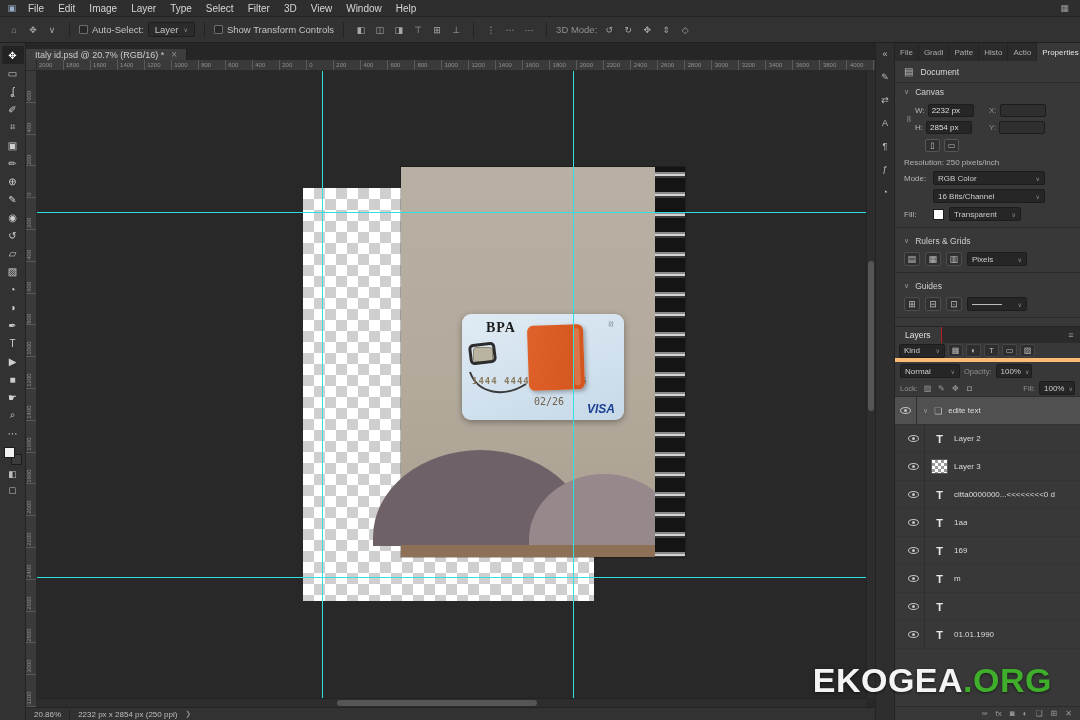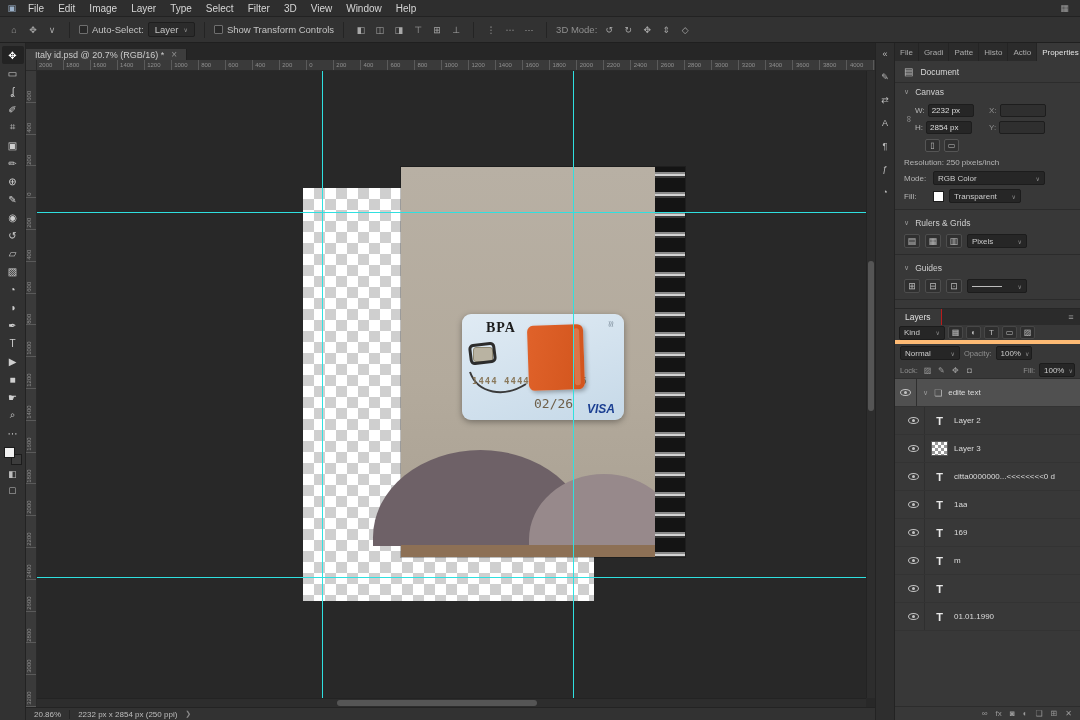--- a/index.html
+++ b/index.html
@@ -64,21 +64,21 @@
   .ground { position:absolute; left:0; bottom:0; width:100%; height:12px; background:#8d7055; }
   .spiral { position:absolute; right:0; top:0; width:30px; height:100%; background:#141414 repeating-linear-gradient(180deg, transparent 0 5px, #8a8a8a 5px 7px, #d2d2d2 7px 9px, #3a3a3a 9px 11px, transparent 11px 20px); }
 
   .card { position:absolute; left:61px; top:147px; width:162px; height:106px; background:linear-gradient(160deg,#e0ebf4,#c6d9e8); border-radius:9px; box-shadow:0 2px 6px rgba(0,0,0,.35); font-family:"Liberation Sans",sans-serif; }
   .card-brand { position:absolute; left:24px; top:6px; font-size:14px; font-weight:bold; letter-spacing:1px; color:#1d1d1d; font-family:"Liberation Serif",serif; }
   .contactless { position:absolute; right:9px; top:5px; color:#8a9aa8; font-size:9px; transform:rotate(90deg); }
   .chip { position:absolute; left:11px; top:33px; width:20px; height:15px; background:#b9b3a2; border:1px solid #8f8871; border-radius:3px; }
   .clip { position:absolute; left:7px; top:29px; width:27px; height:21px; border:3px solid #2c2c2c; border-radius:5px; transform:rotate(-7deg); }
   .squiggle { position:absolute; left:2px; top:52px; }
   .card-number { position:absolute; left:10px; top:62px; width:146px; font-family:"DejaVu Sans Mono",monospace; font-size:9px; font-weight:bold; letter-spacing:1px; color:#8a795c; }
-  .card-exp { position:absolute; left:72px; top:82px; font-size:13px; color:#6e5f49; font-family:"DejaVu Sans Mono",monospace; }
+  .card-exp { position:absolute; left:72px; top:82px; font-size:10px; color:#6e5f49; font-family:"DejaVu Sans Mono",monospace; }
   .wallet { position:absolute; left:66px; top:11px; width:56px; height:65px; background:linear-gradient(100deg,var(--card-orange,#e0622a),#d2551d); border-radius:6px; transform:rotate(-2deg); box-shadow:2px 2px 4px rgba(0,0,0,.3); }
   .wallet::after { content:""; position:absolute; right:4px; top:4px; bottom:4px; width:6px; background:rgba(255,255,255,.18); border-radius:3px; }
   .visa { position:absolute; right:9px; bottom:4px; font-size:12px; font-weight:bold; font-style:italic; color:var(--visa-blue,#1b3f92); }
 
   .guide-v { position:absolute; top:0; bottom:0; width:1px; background:var(--guide,#2fe0e0); z-index:40; }
   .guide-h { position:absolute; left:0; right:0; height:1px; background:var(--guide,#2fe0e0); z-index:40; }
 
   .vscroll { position:absolute; right:0; top:0; bottom:9px; width:9px; background:#2d2d2d; border-left:1px solid #232323; z-index:45; }
   .vthumb { position:absolute; left:1px; top:190px; width:6px; height:150px; background:#555; border-radius:3px; }
   .hscroll { position:absolute; left:0; right:9px; bottom:0; height:9px; background:#2d2d2d; border-top:1px solid #232323; z-index:45; }
@@ -428,20 +428,27 @@
         <div class="resline">Resolution: 250 pixels/inch</div>
 
         <div class="prow">
           <span class="plabel">Mode:</span>
           <div class="psel w96">
             <span>RGB Color</span>
             <span class="pcar">∨</span>
           </div>
         </div>
         <div class="prow">
+          <span class="plabel"></span>
+          <div class="psel w96">
+            <span>16 Bits/Channel</span>
+            <span class="pcar">∨</span>
+          </div>
+        </div>
+        <div class="prow">
           <span class="plabel">Fill:</span>
           <span class="fillsw"></span>
           <div class="psel w72">
             <span>Transparent</span>
             <span class="pcar">∨</span>
           </div>
         </div>
 
         <div class="pdiv"></div>
 
@@ -600,13 +607,16 @@
             <span class="bico">◙</span>
             <span class="bico">◐</span>
             <span class="bico">❏</span>
             <span class="bico">⊞</span>
             <span class="bico">✕</span>
           </div>
       </div>
     </div>
   </div>
 
+  <div class="watermark">
+    <span class="wm-white">EKOGEA</span><span class="wm-green">.ORG</span>
+  </div>
 </div>
 
 </body></html>

